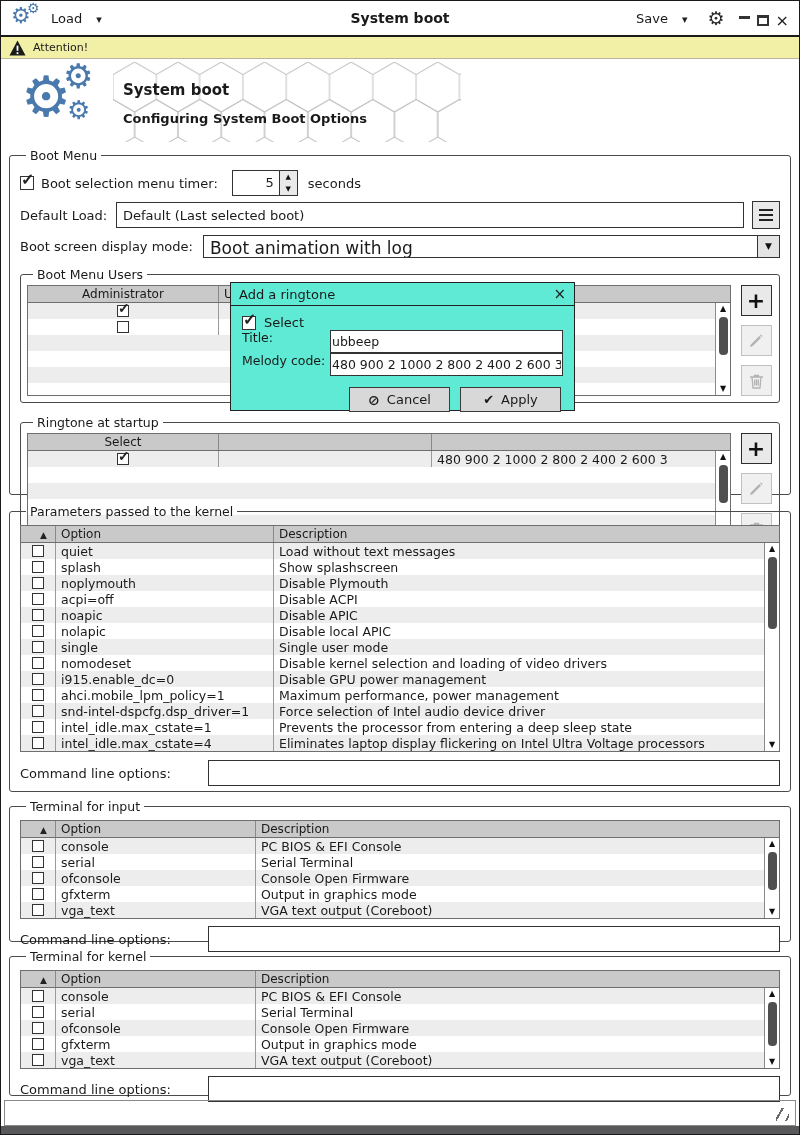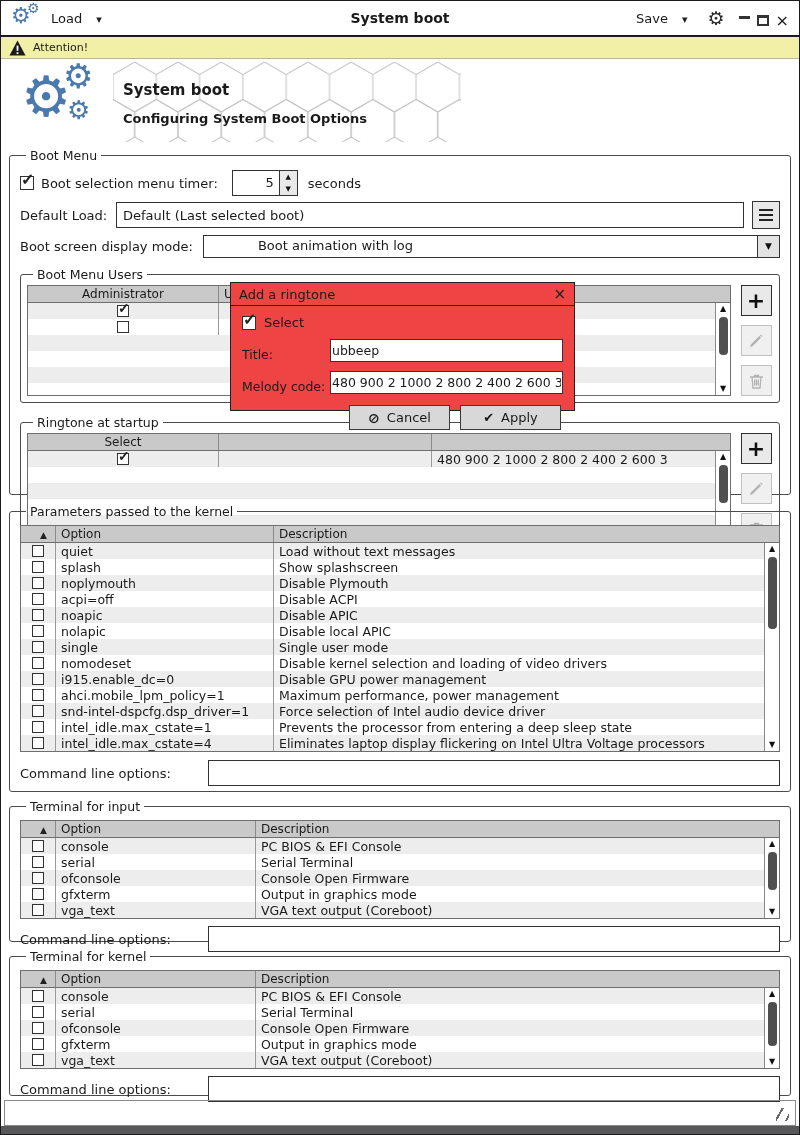--- a/index.html
+++ b/index.html
@@ -68,21 +68,21 @@
   .spin-up::before { content:"▲"; } .spin-dn::before { content:"▼"; }
 
   .tinput { border:1.6px solid #333; height:26px; padding:0 6px; font-family:inherit; font-size:13px;
             background:#fff; color:#1a1a1a; }
   .grow { flex:1; min-width:0; }
   .menu-btn { width:28px; height:28px; border:1.6px solid #333; background:#e9e9e9; margin-left:8px;
               display:flex; flex-direction:column; justify-content:center; align-items:center; gap:2.5px; }
   .menu-btn i { display:block; width:14px; height:2.2px; background:#222; }
 
   .combo { flex:1; min-width:0; display:flex; border:1.6px solid #333; height:23px; background:#fff; margin-left:10px; }
-  .combo-text { flex:1; padding:2px 6px; font-size:13px; white-space:nowrap; overflow:hidden;margin-left:48px; }
+  .combo-text { flex:1; padding:2px 6px; font-size:17px; white-space:nowrap; overflow:hidden; }
   .combo-btn { width:22px; border-left:1.6px solid #333; background:#e3e3e3;
                display:flex; align-items:center; justify-content:center; }
   .combo-btn::before { content:"▼"; font-size:9px; color:#111; }
 
   
   .tblwrap { display:flex; gap:8px; }
   .gridtable { flex:1; min-width:0; border:1px solid #6e6e6e; display:flex; flex-direction:column; background:#fff; }
   .thead { display:flex; height:17px; background:#c9c9c9; border-bottom:1px solid #6e6e6e; flex:0 0 auto; }
   .hcell { font-size:12px; padding:1px 5px; white-space:nowrap; overflow:hidden; display:flex; align-items:center; }
   .hcell + .hcell { border-left:1px solid #8a8a8a; }
@@ -113,28 +113,28 @@
   .tool-btn { width:31px; height:31px; display:flex; align-items:center; justify-content:center; background:#e9e9e9; }
   .tool-btn.on  { border:1.6px solid #2e2e2e; color:#111; font-size:22px; font-weight:bold; line-height:22px; }
   .tool-btn.off { border:1px solid #c0c0c0; background:#f0f0f0; }
 
   
   .cmdrow { display:flex; align-items:center; margin-top:8px; }
   .cmdrow .lbl { width:188px; flex:0 0 auto; }
   .cmdrow .tinput { height:26px; }
 
   
-  .dialog { position:absolute; left:229px; top:281px; width:345px; height:129px; background:#ef4444;
+  .dialog { position:absolute; left:229px; top:281px; width:345px; height:129px; background:#5eead4;
             border:1.6px solid #222; z-index:50; display:flex; flex-direction:column; }
   .dlg-title { height:23px; border-bottom:1.6px solid #222; display:flex; align-items:center;
                padding:0 8px; font-size:13px; flex:0 0 auto; }
   .dlg-close { margin-left:auto; font-size:15px; line-height:15px; color:#222; }
   .dlg-body { padding:7px 11px 9px; display:flex; flex-direction:column; }
   .dlg-selrow { display:flex; align-items:center; gap:8px; margin-top:2px; }
-  .dlg-frow { display:flex; align-items:flex-end; margin-top:9px; }
+  .dlg-frow { display:flex; align-items:flex-start; }
   .dlg-frow .lbl { width:88px; flex:0 0 auto; font-size:12.5px; }
   .dlg-frow .tinput { height:23px; font-size:12.5px; padding:0 1px; }
   .dlg-btnrow { display:flex; justify-content:flex-end; gap:10px; margin-top:11px; padding-right:2px; }
   .dlg-btn { width:101px; height:25px; background:#d8d8d8; border:1.6px solid #3a3a3a;
              display:flex; align-items:center; justify-content:center; gap:7px; font-size:13px; }
   .i-cancel::before { content:"⊘"; font-size:14px; font-weight:bold; }
   .i-check::before  { content:"✔"; font-size:13px; }
 
   
   .statusbar { margin:4px 3px 0; height:26px; border:1px solid #8a8a8a; position:relative; flex:0 0 auto; }

